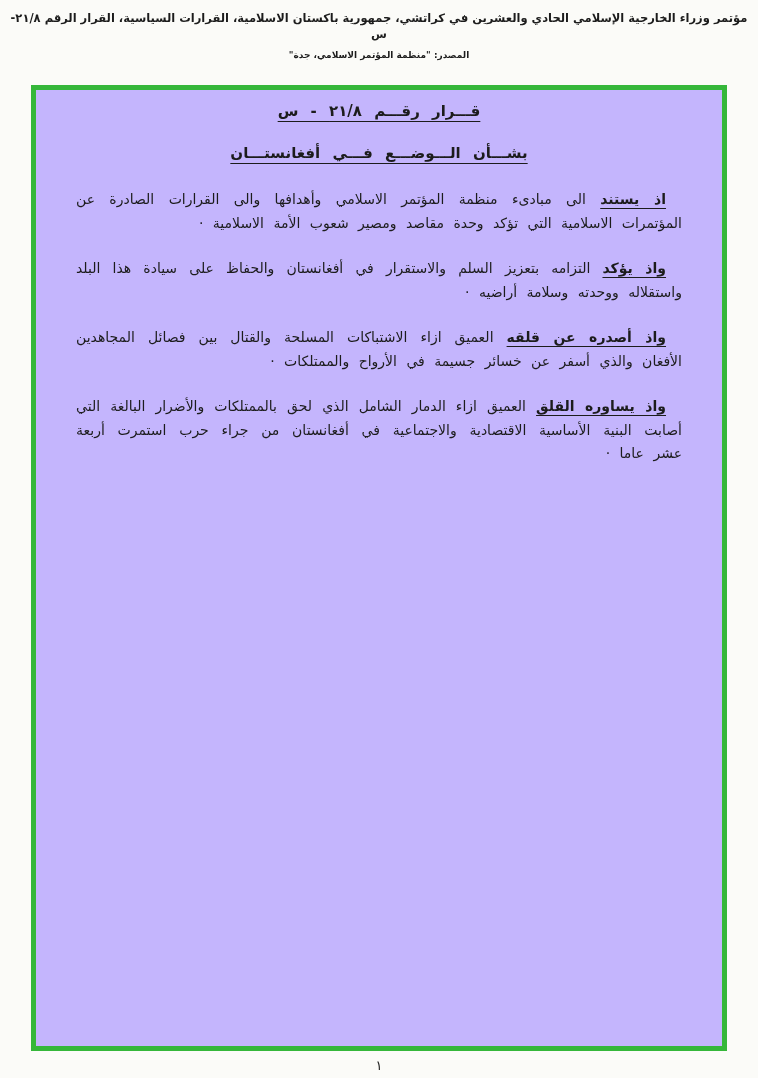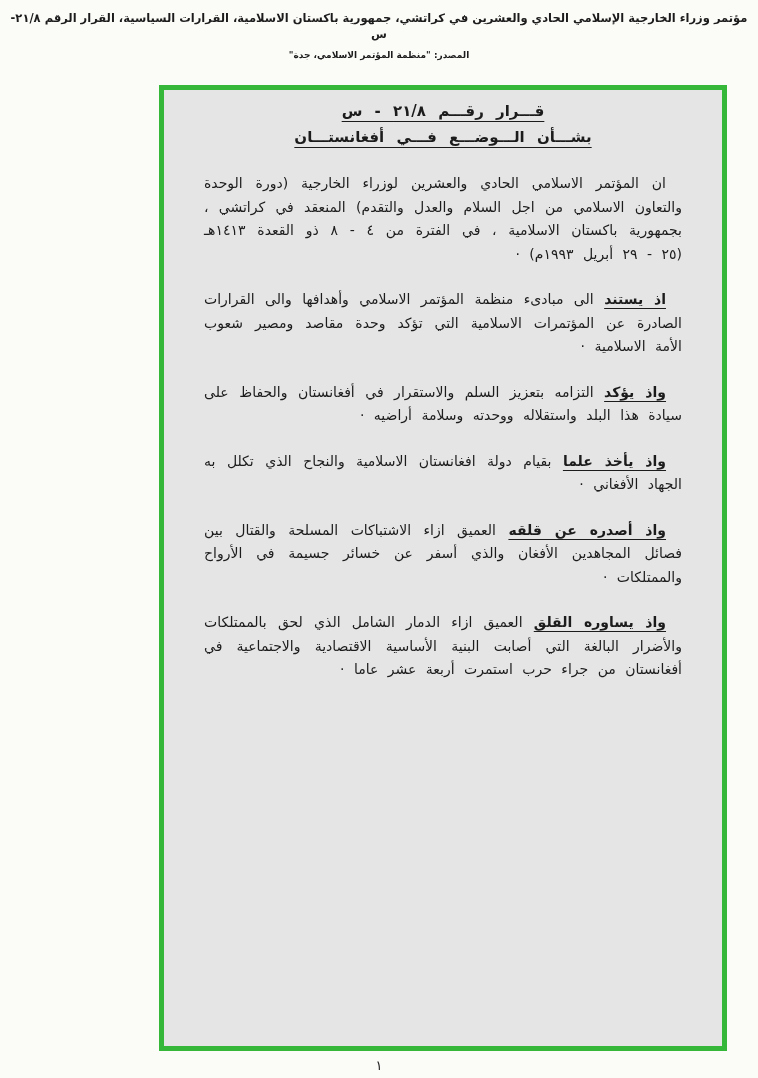--- a/index.html
+++ b/index.html
@@ -22,37 +22,37 @@
     font-weight: bold;
   }
   .page-header .line1 { font-size: 11.5px; line-height: 16px; padding: 0 6px; }
   .page-header .line2 { font-size: 9px; margin-top: 8px; }
 
   
   .frame {
     position: absolute;
     top: 85px;
     right: 31px;
-    width: 568px;
+    width: 696px;
     height: 966px;
     border: 5px solid #35b73a;
-    background: #e5e5e5;
+    background: #c4b5fd;
     padding: 12px 40px 0 40px;
     box-sizing: border-box;
     overflow: hidden;
   }
 
   .doc-title { text-align: center; font-size: 15px; font-weight: bold; }
   .doc-title .t {
     display: inline-block;
     text-decoration: underline;
     text-underline-offset: 5px;
     word-spacing: 7px;
   }
-  .doc-title .row2 { margin-top: 8px; }
+  .doc-title .row2 { margin-top: 24px; }
 
   .para {
     margin: 22px 0 0 0;
     font-size: 14px;
     line-height: 23.5px;
     text-align: justify;
     word-spacing: 5px;
     text-indent: 16px;
   }
   .para .lead {
@@ -77,29 +77,27 @@
   <div class="line1">مؤتمر وزراء الخارجية الإسلامي الحادي والعشرين في كراتشي، جمهورية باكستان الاسلامية، القرارات السياسية، القرار الرقم ٢١/٨-س</div>
   <div class="line2">المصدر:  "منظمة المؤتمر الاسلامي، جدة"</div>
 </div>
 
 <div class="frame">
   <div class="doc-title">
     <div class="row1"><span class="t">قـــرار رقـــم ٢١/٨ - س</span></div>
     <div class="row2"><span class="t">بشـــأن الـــوضـــع فـــي أفغانستـــان</span></div>
   </div>
 
-  <p class="para"><span class="lead"></span> <span>ان المؤتمر الاسلامي الحادي والعشرين لوزراء الخارجية (دورة الوحدة والتعاون الاسلامي من اجل السلام والعدل والتقدم) المنعقد في كراتشي ، بجمهورية باكستان الاسلامية ، في الفترة من ٤ - ٨ ذو القعدة ١٤١٣هـ (٢٥ - ٢٩ أبريل ١٩٩٣م) ·</span></p>
 
   <p class="para"><span class="lead">اذ يستند</span> <span>الى مبادىء منظمة المؤتمر الاسلامي وأهدافها والى القرارات الصادرة عن المؤتمرات الاسلامية التي تؤكد وحدة مقاصد ومصير شعوب الأمة الاسلامية ·</span></p>
 
 
 
   <p class="para"><span class="lead">واذ يؤكد</span> <span>التزامه بتعزيز السلم والاستقرار في أفغانستان والحفاظ على سيادة هذا البلد واستقلاله ووحدته وسلامة أراضيه ·</span></p>
 
 
-  <p class="para"><span class="lead">واذ يأخذ علما</span> <span>بقيام دولة افغانستان الاسلامية والنجاح الذي تكلل به الجهاد الأفغاني ·</span></p>
 
   <p class="para"><span class="lead">واذ أصدره عن قلقه</span> <span>العميق ازاء الاشتباكات المسلحة والقتال بين فصائل المجاهدين الأفغان والذي أسفر عن خسائر جسيمة في الأرواح والممتلكات ·</span></p>
 
   <p class="para"><span class="lead">واذ يساوره القلق</span> <span>العميق ازاء الدمار الشامل الذي لحق بالممتلكات والأضرار البالغة التي أصابت البنية الأساسية الاقتصادية والاجتماعية في أفغانستان من جراء حرب استمرت أربعة عشر عاما ·</span></p>
 </div>
 
 <div class="page-num">١</div>
 
 </body></html>

